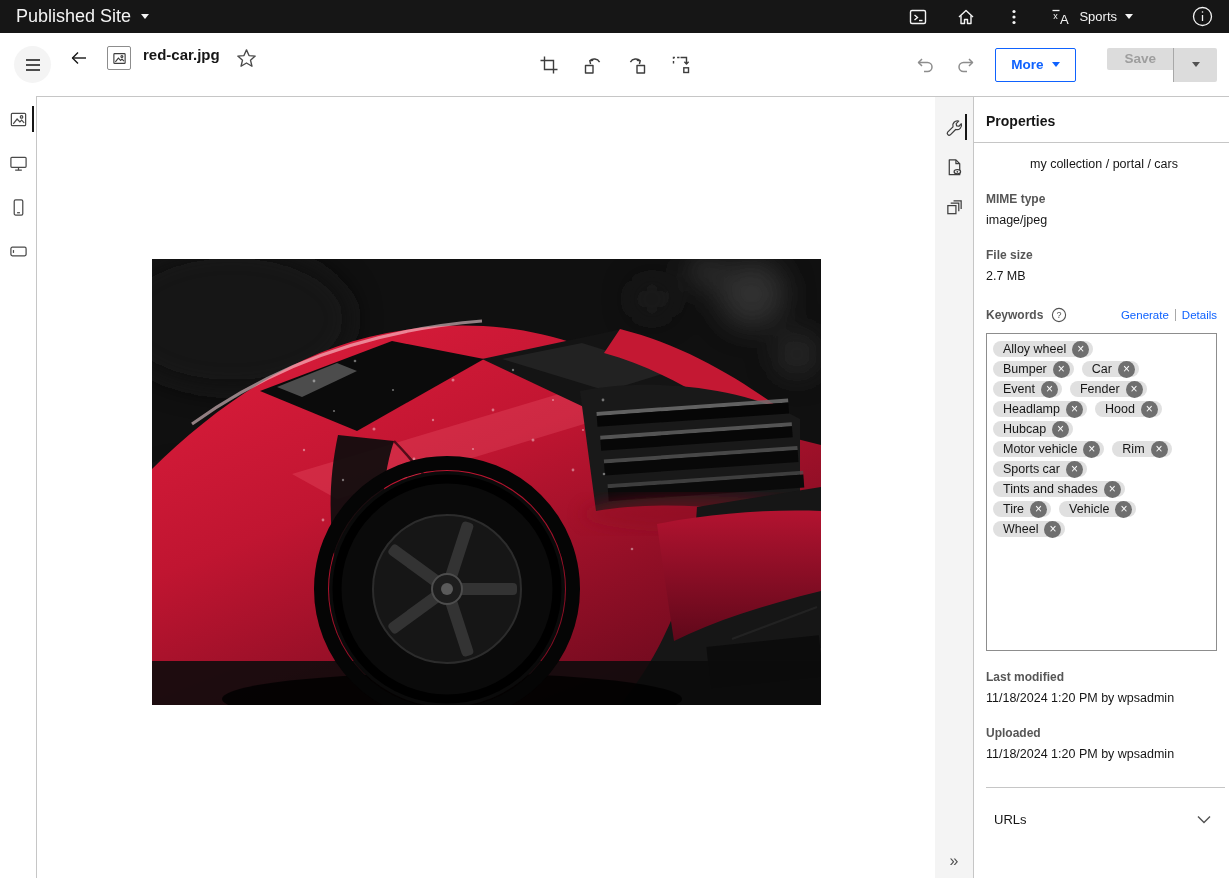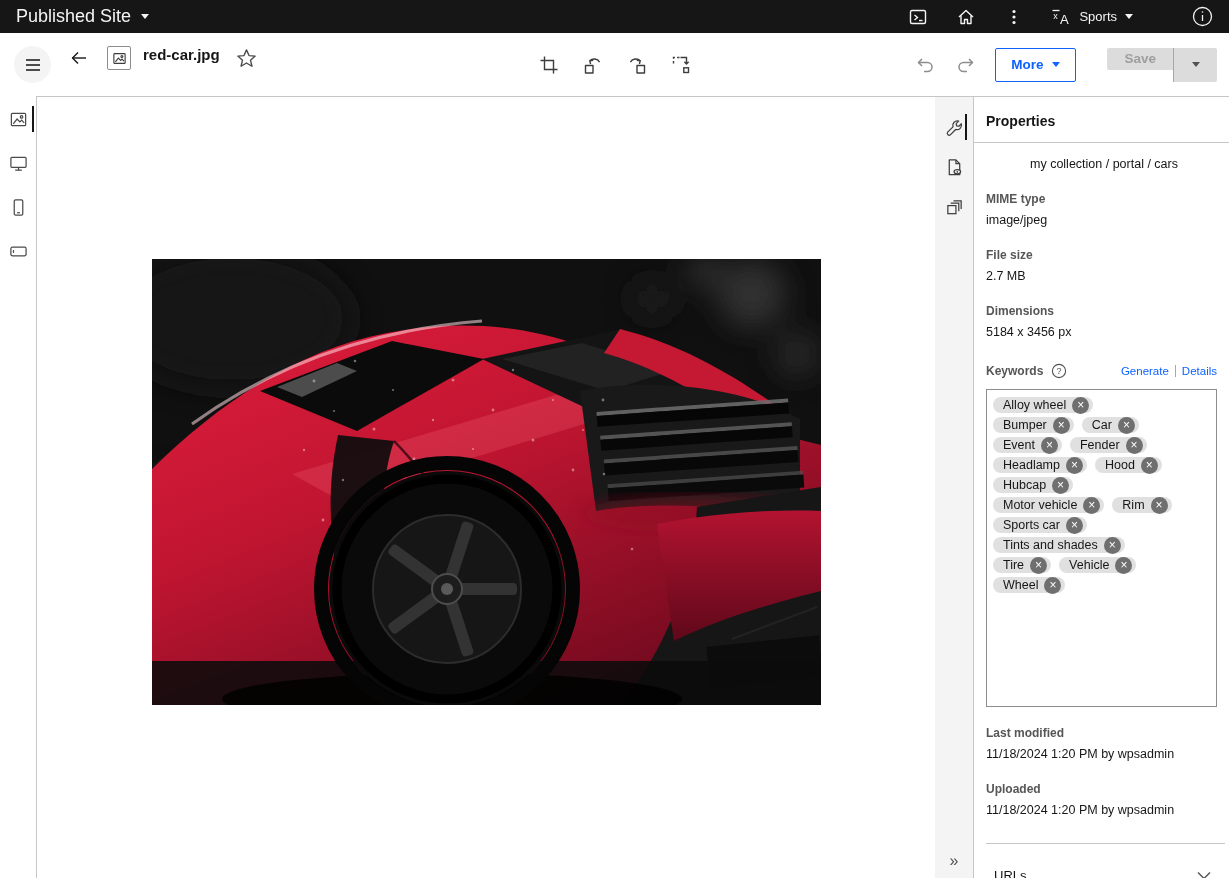--- a/index.html
+++ b/index.html
@@ -400,24 +400,20 @@
       <div class="breadcrumb">my collection / portal / cars</div>
 
       <div class="prop-field">
         <div class="prop-label">MIME type</div>
         <div class="prop-value">image/jpeg</div>
       </div>
       <div class="prop-field">
         <div class="prop-label">File size</div>
         <div class="prop-value">2.7 MB</div>
       </div>
-      <div class="prop-field">
-        <div class="prop-label">Dimensions</div>
-        <div class="prop-value">5184 x 3456 px</div>
-      </div>
 
       <div class="kw-header">
         <span class="prop-label">Keywords</span>
         <svg width="16" height="16" viewBox="0 0 16 16" fill="none" stroke="#525252" stroke-width="1.1">
           <circle cx="8" cy="8" r="6.6"></circle>
           <text x="8" y="11.2" text-anchor="middle" font-size="9" fill="#525252" stroke="none" font-family="inherit">?</text>
         </svg>
         <span class="kw-links">
           <button class="kw-link">Generate</button>
           <span class="kw-sep"></span>

